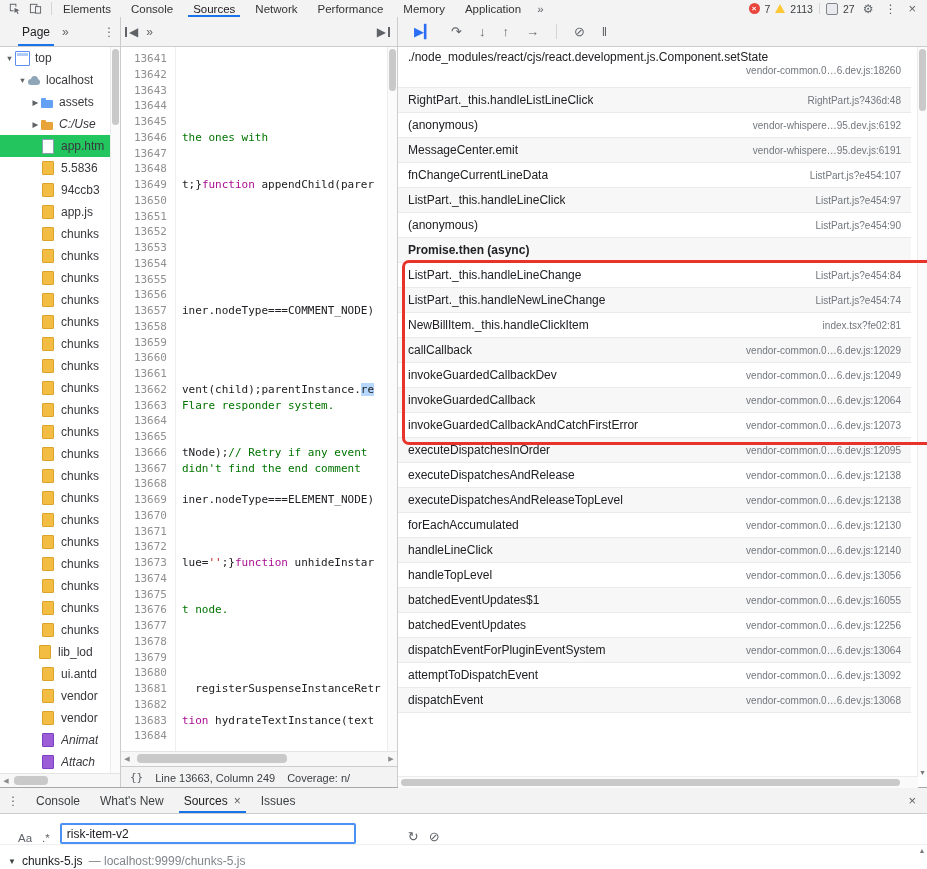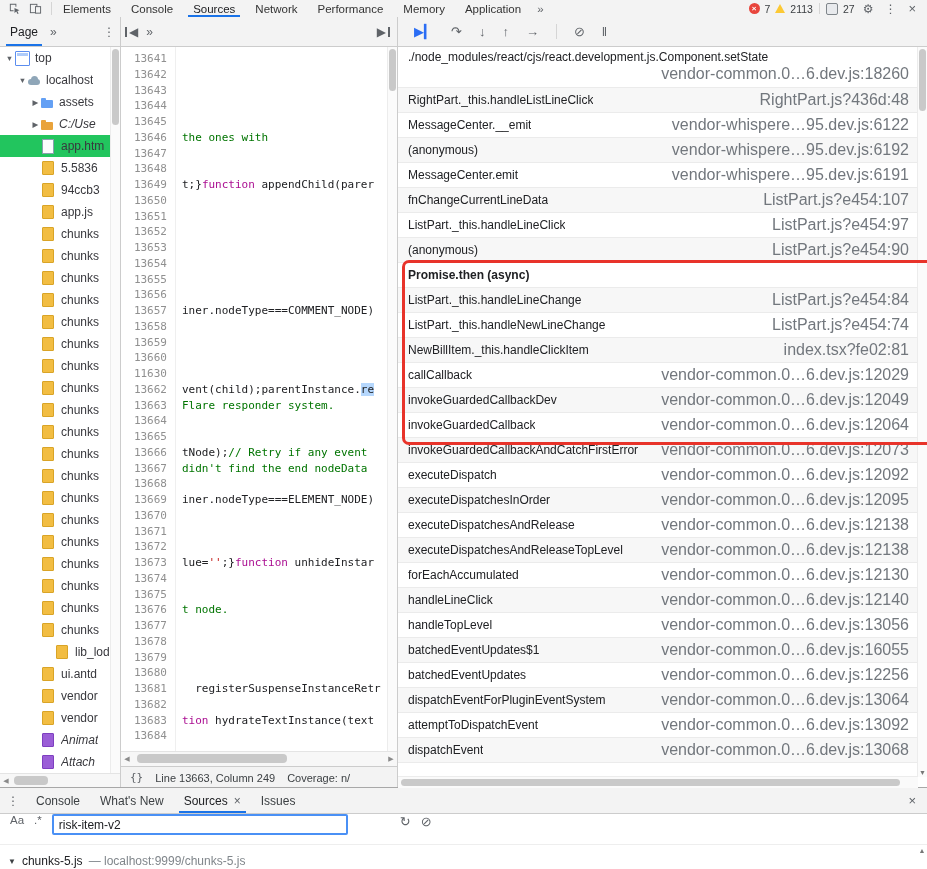--- a/index.html
+++ b/index.html
@@ -30,21 +30,21 @@
   
   #cols{position:absolute;top:17px;left:0;right:0;bottom:81px;display:flex}
   .col-head{height:29px;background:#f3f3f3;border-bottom:1px solid #ccc;display:flex;align-items:center;flex:none}
   .hicon{color:#5f6368;padding:0 4px;display:inline-flex;align-items:center}
   .arr{font-size:9px}
   .bar-left::before{content:"";width:2px;height:10px;background:currentColor;margin-right:2px}
   .bar-right::after{content:"";width:2px;height:10px;background:currentColor;margin-left:2px}
 
   
   #nav-col{width:120px;flex:none;border-right:1px solid #ccc;display:flex;flex-direction:column;overflow:hidden}
-  .nav-tab{padding:0 8px;height:100%;display:flex;align-items:center;position:relative;margin-left:2px;color:#202124}
+  .nav-tab{padding:0 8px;height:100%;display:flex;align-items:center;position:relative;margin-left:14px;color:#202124}
   .nav-tab.active::after{content:"";position:absolute;left:4px;right:4px;bottom:0;height:2px;background:var(--accent)}
   .nav-kebab{margin-left:auto;padding-right:5px}
   .tree-wrap{flex:1;position:relative;overflow:hidden}
   .tree-row{height:22px;display:flex;align-items:center;white-space:nowrap;overflow:hidden}
   .tree-row.selected{background:#22c55e}
   .tree-row.it .t-label{font-style:italic}
   .t-exp{width:11px;flex:none;font-size:7.5px;color:#5f6368;text-align:center}
   .t-icon{width:13px;height:13px;flex:none;margin-right:5px;position:relative}
   .t-label{font-size:12px;color:#38383d;overflow:hidden}
   .t-icon.icon-frame{border:1px solid #5b8def;border-radius:1px}
@@ -82,45 +82,45 @@
   .ed-status{flex:none;height:21px;background:#f3f3f3;border-top:1px solid #ccc;display:flex;align-items:center;
              gap:12px;padding:0 9px;font-size:11px;color:#3c4043}
   .pp-btn{color:#5f6368;font-family:"DejaVu Sans Mono",monospace}
 
   
   #stack-col{flex:1;display:flex;flex-direction:column;overflow:hidden}
   .debug-head{gap:17px;padding-left:16px;color:#5f6368}
   .dbg-icon{font-size:13px;display:flex;align-items:center}
   .dbg-sep{width:1px;height:15px;background:#d5d5d5}
   .stack-body{flex:1;position:relative;overflow:hidden}
-  .frames-list{position:absolute;top:0;left:0;right:8px}
+  .frames-list{position:absolute;top:0;left:0;right:16px}
   .frame{height:24px;display:flex;align-items:center;justify-content:space-between;padding:0 10px;
          border-bottom:1px solid #ebebeb;background:#fff}
   .frame:nth-child(even){background:#f7f7f7}
   .frame .fn{white-space:nowrap;overflow:hidden;color:#202124}
-  .frame .loc{flex:none;margin-left:10px;color:#72777d;font-size:16px;white-space:nowrap}
+  .frame .loc{flex:none;margin-left:10px;color:#72777d;font-size:10px;white-space:nowrap}
   .frame.wrap{height:37px;display:block;padding-top:3px}
   .frame.wrap .loc{display:block;text-align:right;margin-top:1px}
   .frame.async .fn{font-weight:700}
   .red-box{position:absolute;left:4px;width:585px;border:3px solid var(--red);border-radius:7px;z-index:5;pointer-events:none}
   .stack-hscroll{position:absolute;left:0;right:9px;bottom:0;height:11px;background:#fafafa;border-top:1px solid #ececec;z-index:2}
   .stack-hscroll .hthumb{left:3px;right:18px;height:7px}
   .stack-varrow{position:absolute;right:0;bottom:12px;width:9px;text-align:center;font-size:7px;color:#777;z-index:3}
 
   
   #drawer{position:absolute;left:0;right:0;bottom:0;height:81px;border-top:1px solid #a8a8a8;background:#fff;
           display:flex;flex-direction:column}
   .drawer-tabs{height:25px;flex:none;background:#f3f3f3;border-bottom:1px solid #ccc;display:flex;align-items:stretch}
   .dr-kebab{width:26px;display:flex;align-items:center;justify-content:center;color:#5f6368}
   .d-tab{display:flex;align-items:center;gap:6px;padding:0 10px;position:relative;color:#3c4043}
   .d-tab.active{color:#202124}
   .d-tab.active::after{content:"";position:absolute;left:5px;right:5px;bottom:0;height:2px;background:var(--accent)}
   .tab-x{color:#5f6368;font-size:12px}
   .drawer-close{margin-left:auto;display:flex;align-items:center;padding:0 11px;color:#5f6368;font-size:13px}
-  .search-row{height:30px;flex:none;display:flex;align-items:flex-start;padding:0 10px;gap:10px;border-bottom:1px solid #eee}
+  .search-row{height:30px;flex:none;display:flex;align-items:flex-end;padding:0 18px;gap:10px;border-bottom:1px solid #eee}
   .sr-toggle{color:#5f6368;font-size:11.5px}
   .search-input{width:296px;height:21px;border:2px solid #4a90f5;border-radius:2px;padding:0 5px;box-sizing:border-box;
                 font-family:"Liberation Sans",sans-serif;font-size:12px;color:#202124;outline:none}
   .sr-icon{color:#5f6368;font-size:13px}
   .sr-icon.refresh{margin-left:42px}
   .results{flex:1;position:relative;overflow:hidden}
   .result-row{position:absolute;top:9px;left:8px;display:flex;align-items:center;gap:6px;white-space:nowrap}
   .res-exp{font-size:8px;color:#3c4043}
   .res-file{color:#202124}
   .res-url{color:#80868b}
@@ -307,21 +307,21 @@
           <div class="tree-row" style="padding-left: 30px;">
             <div class="t-exp"></div>
             <div class="t-icon icon-script"></div>
             <div class="t-label">chunks</div>
           </div>
           <div class="tree-row" style="padding-left: 30px;">
             <div class="t-exp"></div>
             <div class="t-icon icon-script"></div>
             <div class="t-label">chunks</div>
           </div>
-          <div class="tree-row" style="padding-left: 44px;">
+          <div class="tree-row" style="padding-left: 27px;">
             <div class="t-exp"></div>
             <div class="t-icon icon-script"></div>
             <div class="t-label">lib_lod</div>
           </div>
           <div class="tree-row" style="padding-left: 30px;">
             <div class="t-exp"></div>
             <div class="t-icon icon-script"></div>
             <div class="t-label">ui.antd</div>
           </div>
           <div class="tree-row" style="padding-left: 30px;">
@@ -376,21 +376,21 @@
           <div class="ln">13651</div>
           <div class="ln">13652</div>
           <div class="ln">13653</div>
           <div class="ln">13654</div>
           <div class="ln">13655</div>
           <div class="ln">13656</div>
           <div class="ln">13657</div>
           <div class="ln">13658</div>
           <div class="ln">13659</div>
           <div class="ln">13660</div>
-          <div class="ln">11630</div>
+          <div class="ln">13661</div>
           <div class="ln">13662</div>
           <div class="ln">13663</div>
           <div class="ln">13664</div>
           <div class="ln">13665</div>
           <div class="ln">13666</div>
           <div class="ln">13667</div>
           <div class="ln">13668</div>
           <div class="ln">13669</div>
           <div class="ln">13670</div>
           <div class="ln">13671</div>
@@ -428,21 +428,21 @@
           <div class="code-line"><span class="t-p">iner.nodeType===COMMENT_NODE)</span></div>
           <div class="code-line"></div>
           <div class="code-line"></div>
           <div class="code-line"></div>
           <div class="code-line"></div>
           <div class="code-line"><span class="t-p">vent(child);parentInstance.</span><span class="t-h">re</span></div>
           <div class="code-line"><span class="t-c">Flare responder system.</span></div>
           <div class="code-line"></div>
           <div class="code-line"></div>
           <div class="code-line"><span class="t-p">tNode);</span><span class="t-c">// Retry if any event</span></div>
-          <div class="code-line"><span class="t-c">didn't find the end nodeData</span></div>
+          <div class="code-line"><span class="t-c">didn't find the end comment</span></div>
           <div class="code-line"></div>
           <div class="code-line"><span class="t-p">iner.nodeType===ELEMENT_NODE)</span></div>
           <div class="code-line"></div>
           <div class="code-line"></div>
           <div class="code-line"></div>
           <div class="code-line"><span class="t-p">lue=</span><span class="t-s">''</span><span class="t-p">;}</span><span class="t-k">function</span><span class="t-p"> unhideInstar</span></div>
           <div class="code-line"></div>
           <div class="code-line"></div>
           <div class="code-line"><span class="t-c">t node.</span></div>
           <div class="code-line"></div>
@@ -484,24 +484,20 @@
       <div class="frames-list">
           <div class="frame wrap">
             <div class="fn">./node_modules/react/cjs/react.development.js.Component.setState</div>
             <div class="loc">vendor-common.0…6.dev.js:18260</div>
           </div>
           <div class="frame">
             <div class="fn">RightPart._this.handleListLineClick</div>
             <div class="loc">RightPart.js?436d:48</div>
           </div>
           <div class="frame">
-            <div class="fn">MessageCenter.__emit</div>
-            <div class="loc">vendor-whispere…95.dev.js:6122</div>
-          </div>
-          <div class="frame">
             <div class="fn">(anonymous)</div>
             <div class="loc">vendor-whispere…95.dev.js:6192</div>
           </div>
           <div class="frame">
             <div class="fn">MessageCenter.emit</div>
             <div class="loc">vendor-whispere…95.dev.js:6191</div>
           </div>
           <div class="frame">
             <div class="fn">fnChangeCurrentLineData</div>
             <div class="loc">ListPart.js?e454:107</div>
@@ -537,24 +533,20 @@
             <div class="fn">invokeGuardedCallbackDev</div>
             <div class="loc">vendor-common.0…6.dev.js:12049</div>
           </div>
           <div class="frame">
             <div class="fn">invokeGuardedCallback</div>
             <div class="loc">vendor-common.0…6.dev.js:12064</div>
           </div>
           <div class="frame">
             <div class="fn">invokeGuardedCallbackAndCatchFirstError</div>
             <div class="loc">vendor-common.0…6.dev.js:12073</div>
-          </div>
-          <div class="frame">
-            <div class="fn">executeDispatch</div>
-            <div class="loc">vendor-common.0…6.dev.js:12092</div>
           </div>
           <div class="frame">
             <div class="fn">executeDispatchesInOrder</div>
             <div class="loc">vendor-common.0…6.dev.js:12095</div>
           </div>
           <div class="frame">
             <div class="fn">executeDispatchesAndRelease</div>
             <div class="loc">vendor-common.0…6.dev.js:12138</div>
           </div>
           <div class="frame">

